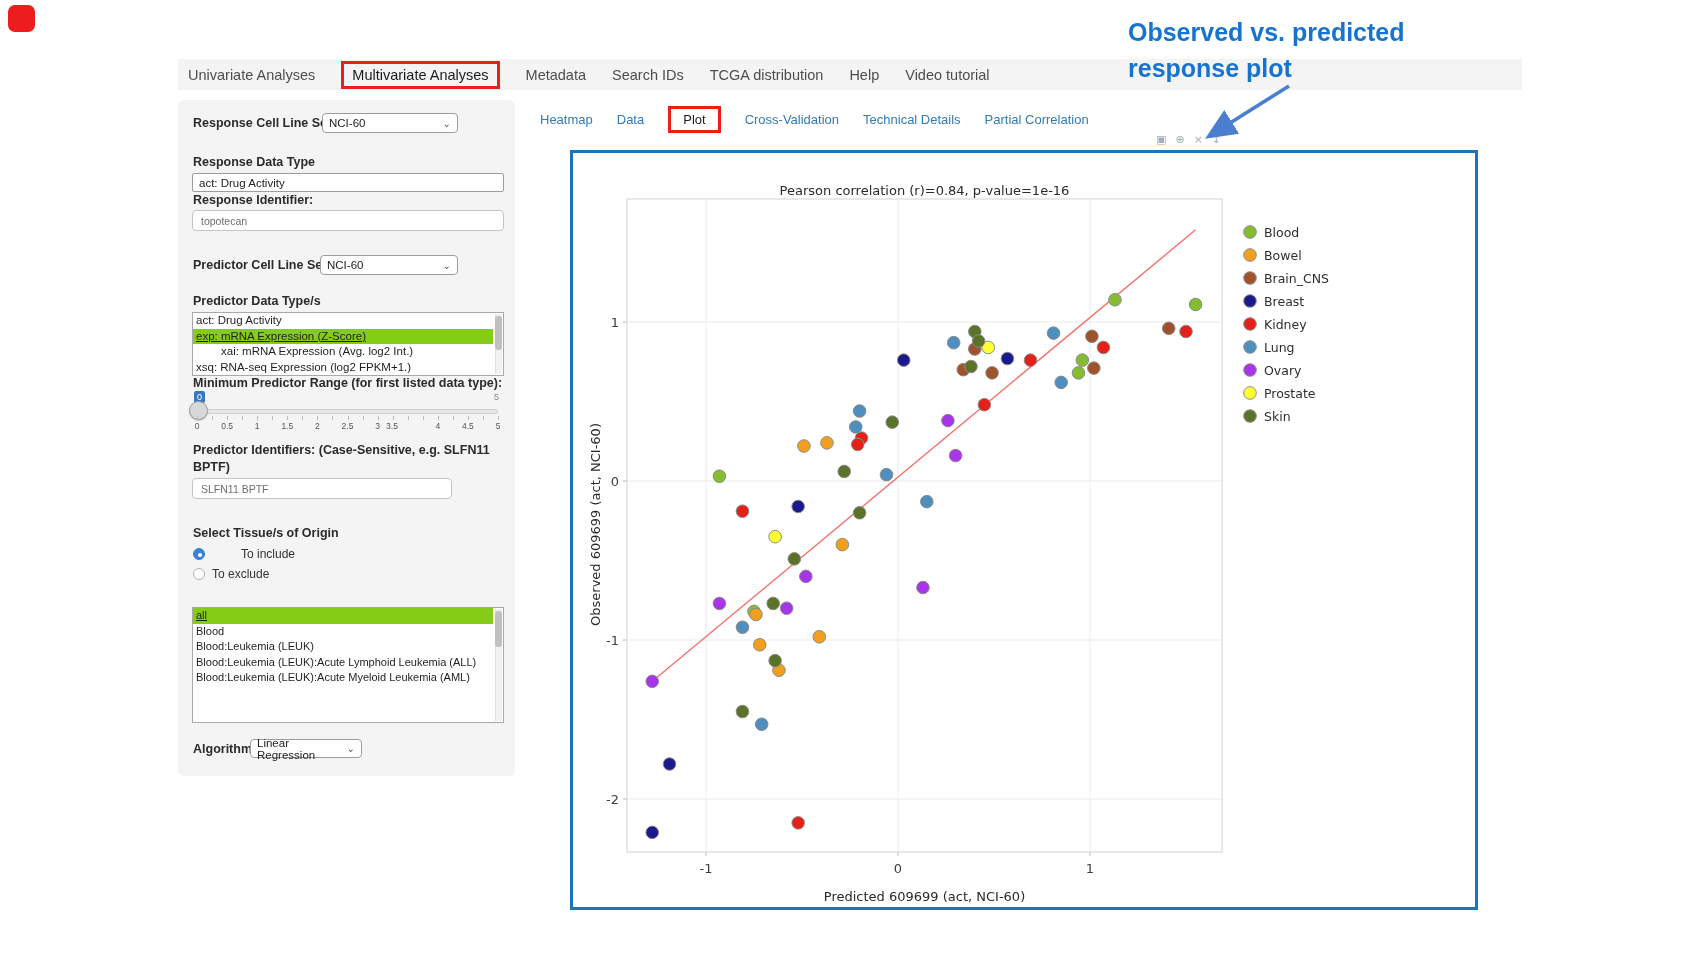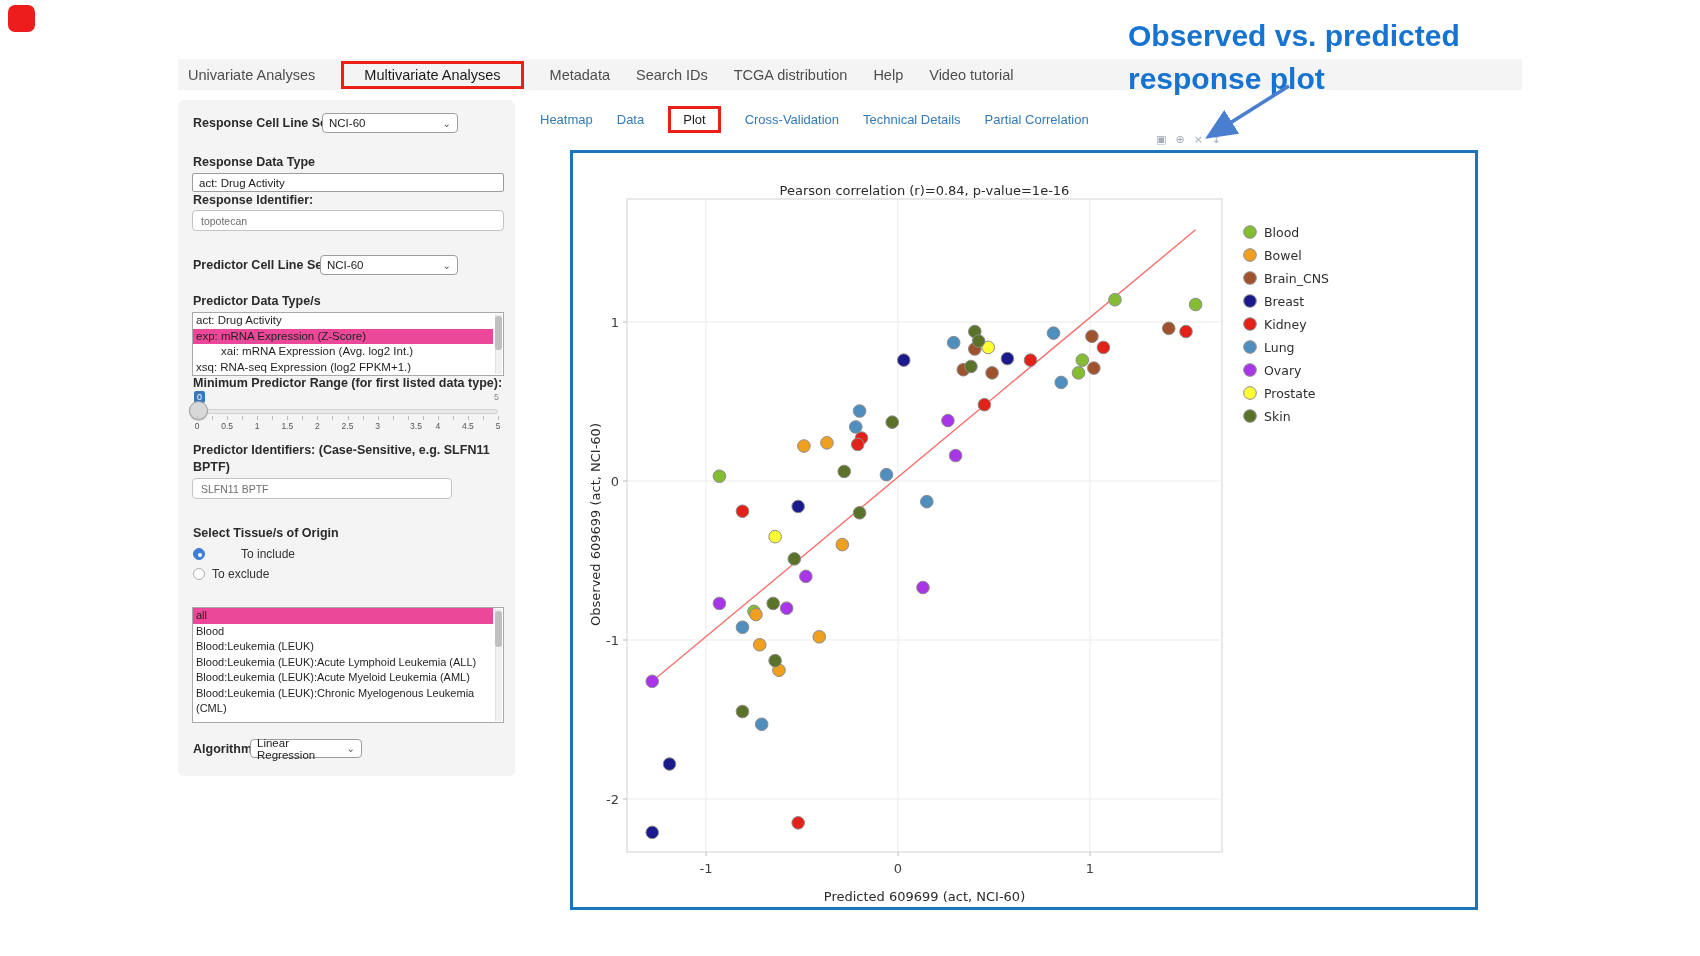--- a/index.html
+++ b/index.html
@@ -7,31 +7,31 @@
 
   .abs { position:absolute; }
 
   
   #red-marker { left:8px; top:5px; width:27px; height:27px; background:#ee1d1d; border-radius:7px; }
 
   
   #nav-strip { left:178px; top:59px; width:1344px; height:31px; background:#f4f4f4; display:flex; align-items:center; gap:26px; padding-left:10px; font-size:14.5px; color:#4d4d4d; }
   .nav-item { white-space:nowrap; cursor:default; }
   .nav-item.active { color:#1b1b1b; }
-  .red-frame { border:3px solid #ea2016; padding:3px 20px; display:inline-block; background:transparent; }
+  .red-frame { border:3px solid #ea2016; padding:3px 8px; display:inline-block; background:transparent; }
 
   
   #sidebar { left:178px; top:100px; width:337px; height:676px; background:#f4f4f4; border-radius:6px; }
   .lbl { position:absolute; font-size:12.5px; font-weight:bold; color:#2b2b2b; white-space:nowrap; }
   .sel { position:absolute; background:#ffffff; border:1px solid #9d9d9d; border-radius:4px; font-size:11.5px; color:#222; display:flex; align-items:center; padding:0 6px; justify-content:space-between; }
   .sel .chev { color:#555; font-size:10px; margin-left:6px; }
   .inp { position:absolute; background:#ffffff; border:1px solid #c4c4c4; border-radius:4px; font-size:10.5px; color:#6e6e6e; padding:0 8px; font-family:"Liberation Sans", sans-serif; }
   .listbox { position:absolute; background:#ffffff; border:1px solid #a9a9a9; font-size:11.5px; color:#1f1f1f; overflow:hidden; }
   .listbox .item { padding:0 3px; line-height:15.5px; }
-  .listbox .item.selhl { background:#ec4899; }
+  .listbox .item.selhl { background:#84cc16;text-decoration:underline; }
   .scrolltrack { position:absolute; top:1px; bottom:1px; right:1px; width:7px; background:#f1f1f1; border-left:1px solid #e0e0e0; }
   .scrollthumb { position:absolute; right:0px; width:7px; background:#c0c0c0; border-radius:3px; }
 
   
   #slider-badge { left:16px; top:291px; background:#3779bd; color:#fff; font-size:9px; padding:1px 3px; border-radius:2px; }
   #slider-max { left:316px; top:292px; font-size:9px; color:#8a8a8a; }
   #slider-track { left:18px; top:309px; width:302px; height:5px; background:#e8e8e8; border:1px solid #cfcfcf; border-radius:3px; }
   #slider-handle { left:11px; top:301px; width:19px; height:19px; background:#d8d8d8; border:1px solid #9f9f9f; border-radius:50%; box-shadow:0 1px 1px rgba(0,0,0,.2); }
   .slider-tick { position:absolute; width:1px; height:4px; background:#bbb; top:316px; }
   .slider-ticklabel { position:absolute; top:321px; font-size:8.5px; color:#555; transform:translateX(-50%); }
@@ -53,21 +53,21 @@
   .chart-title { position:absolute; left:54px; width:595px; text-align:center; font-family:"DejaVu Sans", sans-serif; color:#2a2a2a; }
   #chart-title-1 { top:11px; font-size:13.5px; }
   #chart-title-2 { top:30px; font-size:13px; }
   #xaxis-title { position:absolute; left:54px; width:595px; top:736px; text-align:center; font-family:"DejaVu Sans", sans-serif; font-size:13px; color:#2a2a2a; }
   #yaxis-title { position:absolute; left:-228px; top:364px; width:500px; text-align:center; font-family:"DejaVu Sans", sans-serif; font-size:13px; color:#2a2a2a; transform:rotate(-90deg); }
 
   
   #plot-toolbar { left:1156px; top:133px; display:flex; gap:9px; color:#a4adb8; font-size:11px; font-family:"DejaVu Sans", sans-serif; }
 
   
-  #annotation { left:1128px; top:14px; width:340px; font-size:30px; font-weight:bold; color:#1673cf; line-height:1.44; }
+  #annotation { left:1128px; top:14px; width:340px; font-size:25px; font-weight:bold; color:#1673cf; line-height:1.44; }
 
   svg text { font-family:"DejaVu Sans", sans-serif; }
 </style>
 </head>
 <body>
 
 <div id="red-marker" class="abs"></div>
 
 <div id="nav-strip" class="abs">
     <span class="nav-item">Univariate Analyses</span>
@@ -133,21 +133,20 @@
     <span>To exclude</span>
   </div>
 
   <div class="listbox" style="left:14px; top:507px; width:312px; height:116px; font-size:11px;" id="tissue-listbox">
 
   <div class="item selhl" style="width:300px;">all</div>
       <div class="item" style="width:300px;">Blood</div>
       <div class="item" style="width:300px;">Blood:Leukemia (LEUK)</div>
       <div class="item" style="width:300px;">Blood:Leukemia (LEUK):Acute Lymphoid Leukemia (ALL)</div>
       <div class="item" style="width:300px;">Blood:Leukemia (LEUK):Acute Myeloid Leukemia (AML)</div>
-      <div class="item" style="width:300px;">Blood:Leukemia (LEUK):Chronic Myelogenous Leukemia (CML)</div>
       <div class="scrolltrack">
         <div class="scrollthumb" style="top:2px; height:36px;"></div>
       </div>
     </div>
 
   <div class="lbl" style="left:15px; top:642px;">Algorithm</div>
   <div class="sel" style="left:72px; top:639px; width:112px; height:19px;">
     <span>Linear Regression</span>
     <span class="chev">⌄</span>
   </div>
@@ -172,21 +171,21 @@
     <div class="slider-tick" style="left:289.90000000000003px;"></div>
     <div class="slider-tick" style="left:304.95px;"></div>
     <div class="slider-tick" style="left:320px;"></div>
     <div class="slider-ticklabel" style="left:19px;">0</div>
     <div class="slider-ticklabel" style="left:49.1px;">0.5</div>
     <div class="slider-ticklabel" style="left:79.2px;">1</div>
     <div class="slider-ticklabel" style="left:109.30000000000001px;">1.5</div>
     <div class="slider-ticklabel" style="left:139.4px;">2</div>
     <div class="slider-ticklabel" style="left:169.5px;">2.5</div>
     <div class="slider-ticklabel" style="left:199.60000000000002px;">3</div>
-    <div class="slider-ticklabel" style="left:238px;">3.5</div>
+    <div class="slider-ticklabel" style="left:214px;">3.5</div>
     <div class="slider-ticklabel" style="left:259.8px;">4</div>
     <div class="slider-ticklabel" style="left:289.90000000000003px;">4.5</div>
     <div class="slider-ticklabel" style="left:320px;">5</div>
   </div>
 
 <div id="tabs-row" class="abs">
     <span class="tab">Heatmap</span>
     <span class="tab">Data</span>
     <span class="tab-red-frame"><span class="tab active">Plot</span></span>
     <span class="tab">Cross-Validation</span>

